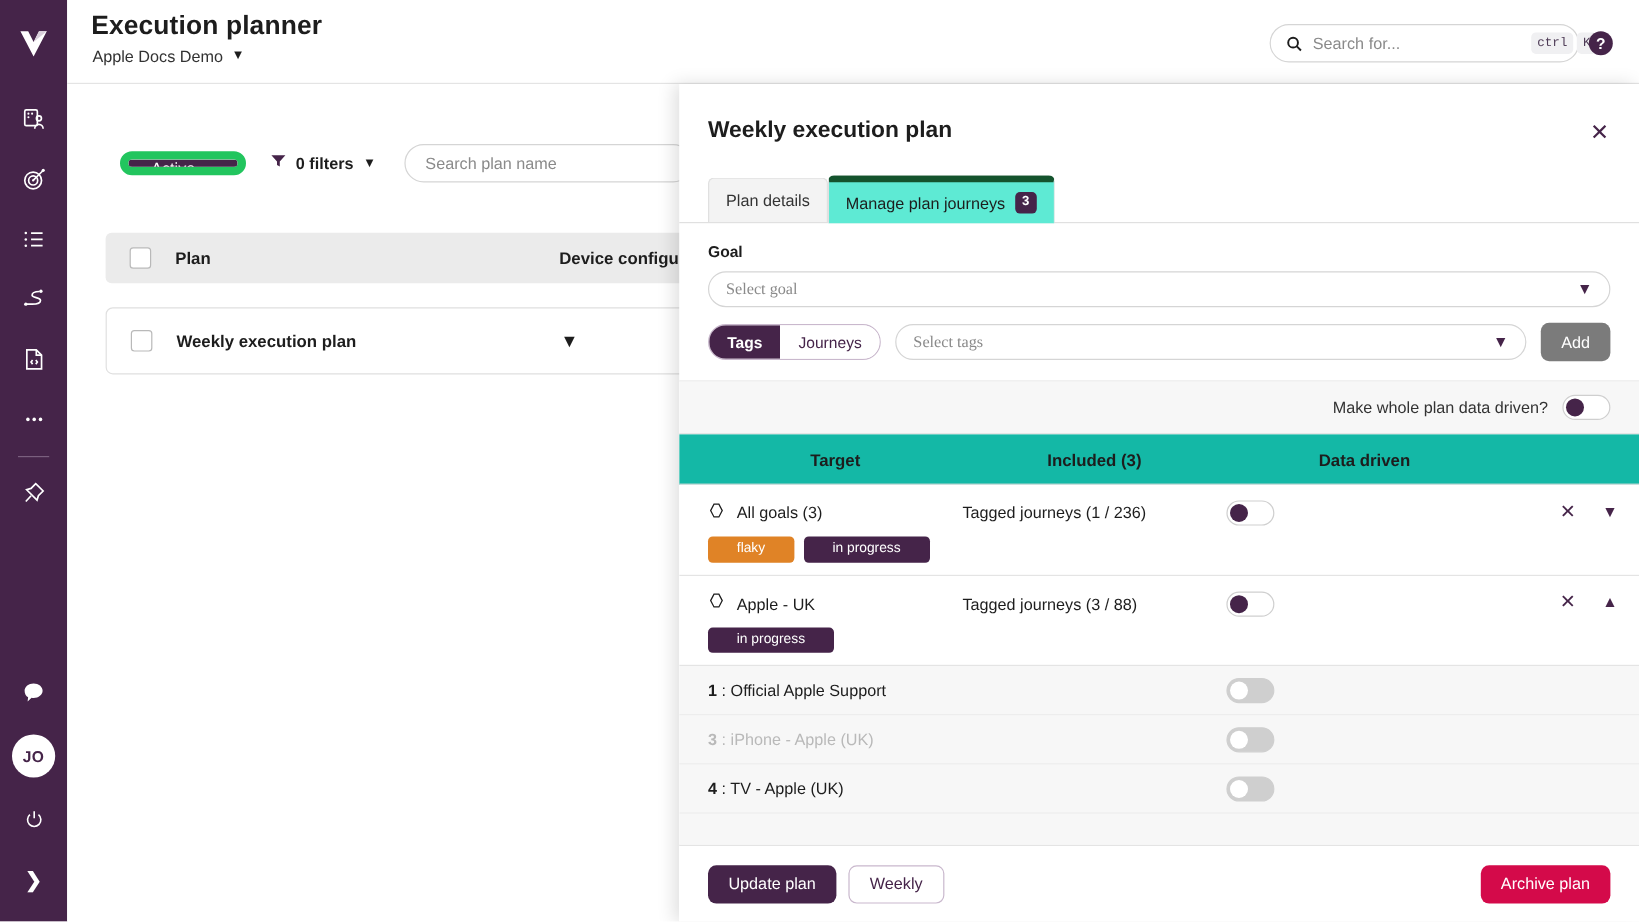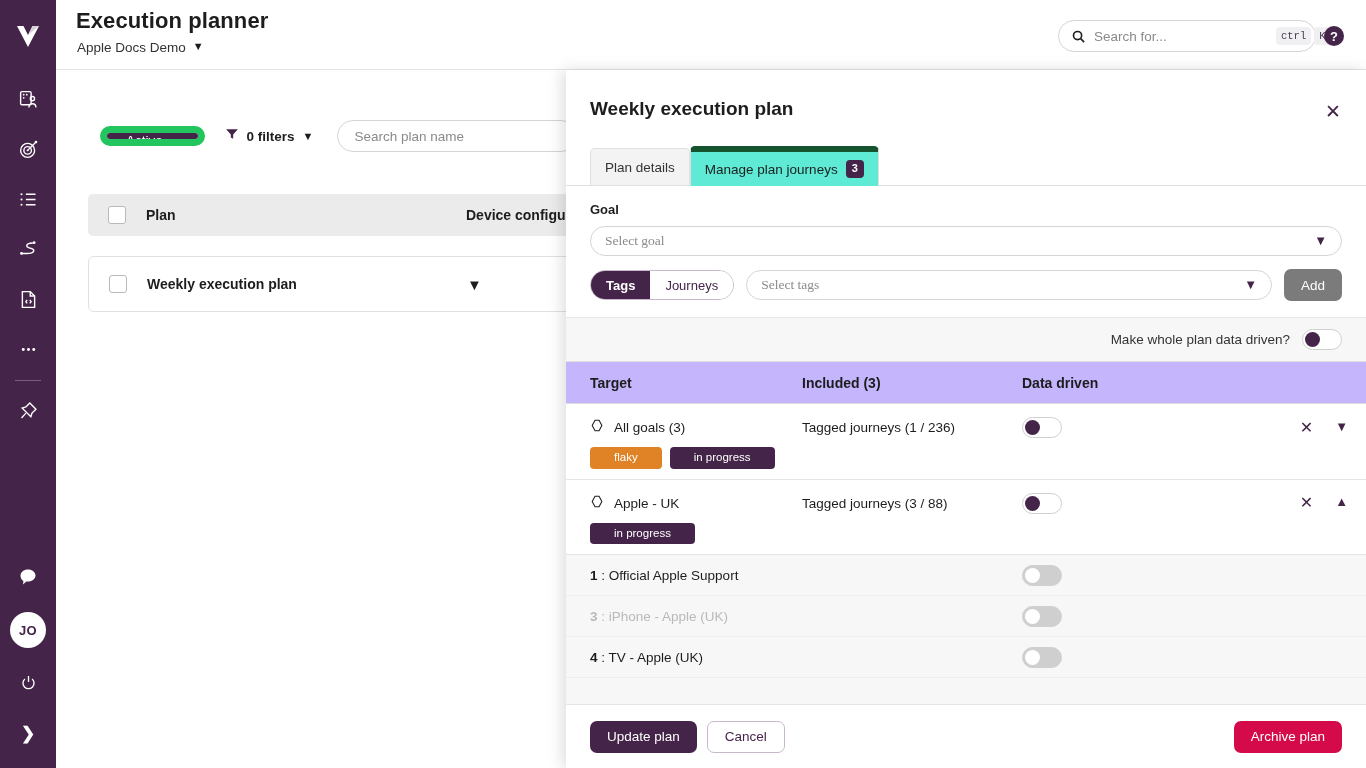--- a/index.html
+++ b/index.html
@@ -196,22 +196,22 @@
     background: #fff; border: 1px solid #cfcfcf; cursor: pointer; flex: none;
   }
   .tgl .knob {
     position: absolute; left: 2px; top: 2px;
     width: 15px; height: 15px; border-radius: 50%; background: #452449;
   }
   .tgl.off-gray { background: #cfcfcf; border-color: #cfcfcf; }
   .tgl.off-gray .knob { background: #ffffff; }
 
   .tbl2-head {
-    height: 42px; flex: none; background: #c4b5fd;
-    display: flex; align-items: center; border-bottom: 1px solid #dcdcdc;
+    height: 42px; flex: none; background: #14b8a6;
+    display: flex; align-items: center; border-bottom: 1px solid #dcdcdc; text-align: center;
   }
   .c-target { width: 236px; padding-left: 24px; }
   .c-incl   { width: 220px; }
   .c-dd     { width: 230px; }
   .c-act    { flex: 1; display: flex; justify-content: flex-end; padding-right: 18px; gap: 18px; }
 
   .target-row {
     flex: none; border-bottom: 1px solid #e4e4e4; background: #fff;
     padding: 13px 0 10px 0;
   }
@@ -542,17 +542,17 @@
           </div>
           <div class="tgl off-gray">
             <div class="knob"></div>
           </div>
         </div>
       </div>
     </div>
 
     <div class="panel-foot">
       <button class="btn btn-primary">Update plan</button>
-      <button class="btn btn-ghost">Cancel</button>
+      <button class="btn btn-ghost">Weekly</button>
       <button class="btn btn-danger">Archive plan</button>
     </div>
   </section>
 </div>
 
 </body></html>

